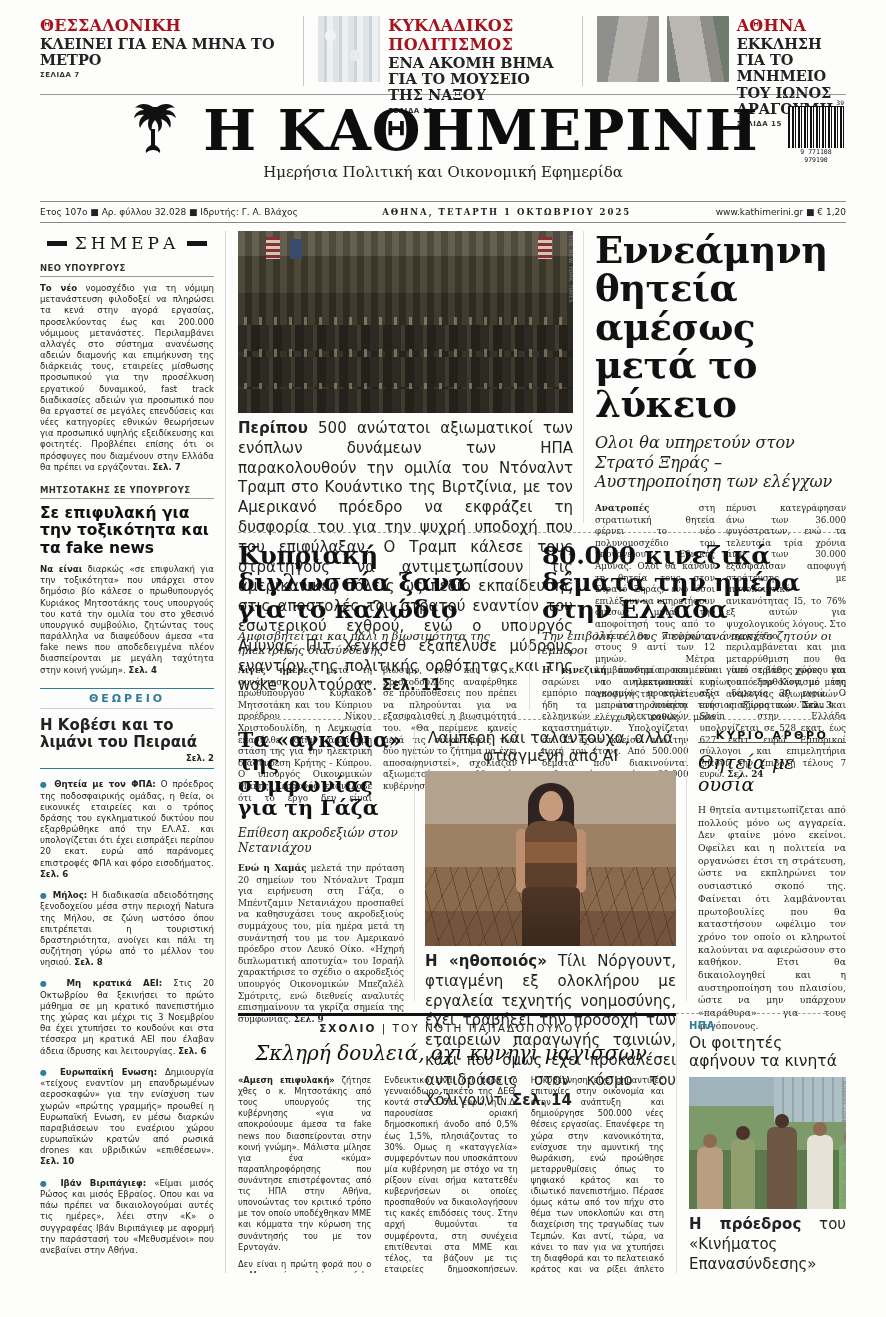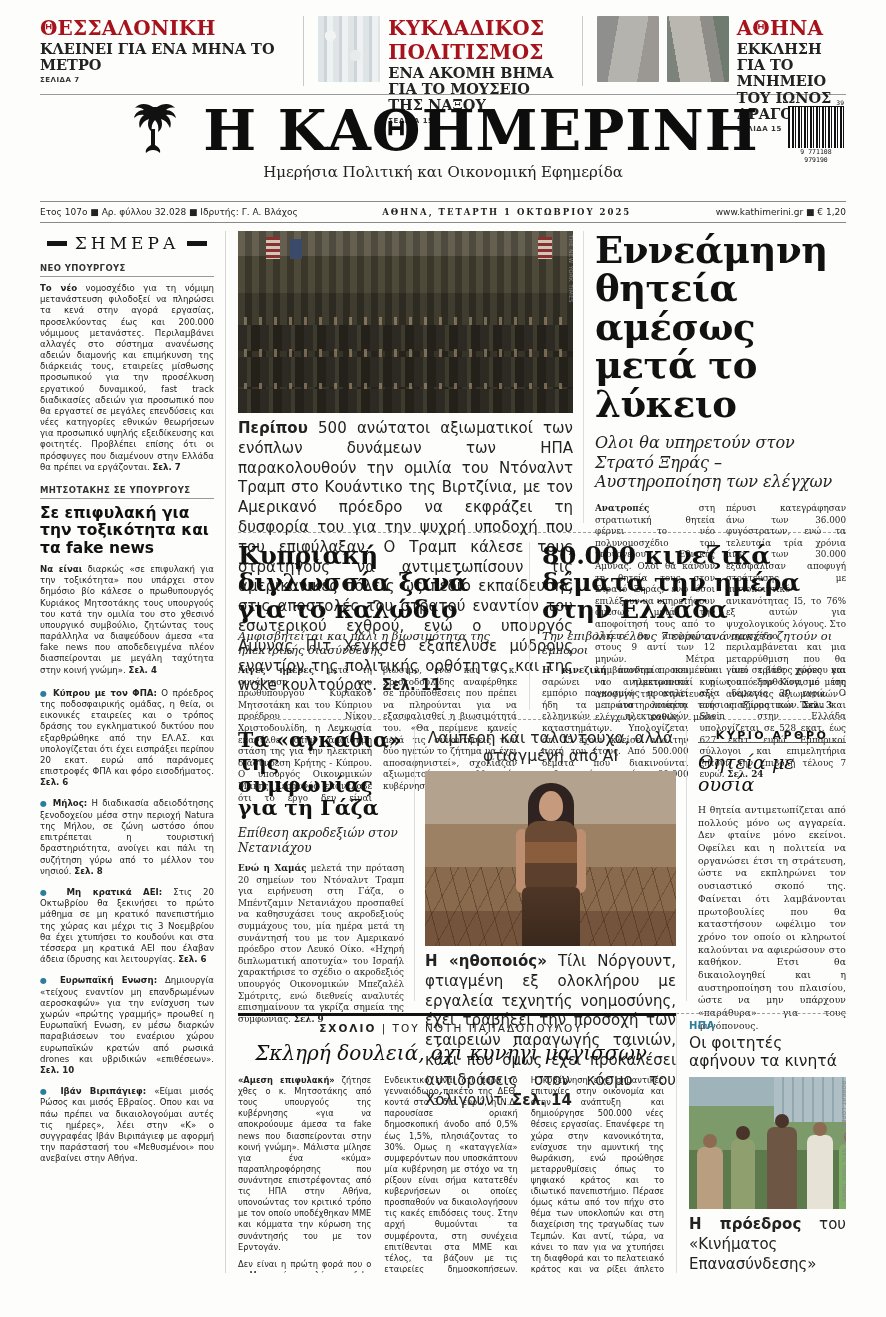--- a/index.html
+++ b/index.html
@@ -8,21 +8,21 @@
     position:relative; width:886px; height:1317px; margin:0 auto;
     background:#fdfdfb; overflow:hidden; color:#1a1a1a;
     font-family:"DejaVu Sans","Liberation Sans",sans-serif;
   }
   .serif { font-family:"DejaVu Serif","Liberation Serif",serif; }
 
   
   .teasers { display:flex; gap:14px; padding:16px 40px 8px 40px; height:94px; }
   .teaser { display:flex; gap:8px; flex:1; }
   .teaser + .teaser { border-left:1px solid #c9c9c9; padding-left:14px; }
-  .teaser-topic { color:#a6131c; font-weight:bold; font-size:20px; letter-spacing:.2px;
+  .teaser-topic { color:#a6131c; font-weight:bold; font-size:16px; letter-spacing:.2px;
     font-family:"DejaVu Serif","Liberation Serif",serif; }
   .teaser-title { font-family:"DejaVu Serif","Liberation Serif",serif; font-size:14.5px;
     font-weight:bold; color:#222; line-height:1.12; margin-top:1px; }
   .teaser-page { font-size:7px; font-weight:bold; color:#333; margin-top:3px; letter-spacing:.5px; }
   .teaser-photo { width:62px; height:66px; flex:none; border-radius:1px; }
   .photo-naxos { background:
      radial-gradient(circle at 20% 30%, #f2f4f4 0 8%, transparent 8%),
      radial-gradient(circle at 60% 60%, #e8ebeb 0 10%, transparent 10%),
      repeating-linear-gradient(90deg,#dfe4e6 0 6px,#cdd5d8 6px 9px,#eef1f1 9px 15px),
      linear-gradient(180deg,#b9c4c9,#d8dee0); }
@@ -245,22 +245,27 @@
         <span class="simera-bar"></span>
       </div>
 
       <div class="kicker">ΝΕΟ ΥΠΟΥΡΓΟΥΣ</div>
       <div class="sb-body"><b>Το νέο</b><span> νομοσχέδιο για τη νόμιμη μετανάστευση φιλοδοξεί να πληρώσει τα κενά στην αγορά εργασίας, προσελκύοντας έως και 200.000 νόμιμους μετανάστες. Περιλαμβάνει αλλαγές στο σύστημα ανανέωσης αδειών διαμονής και επιμήκυνση της διάρκειάς τους, εταιρείες μίσθωσης προσωπικού για την προσέλκυση εργατικού δυναμικού, fast track διαδικασίες αδειών για προσωπικό που θα εργαστεί σε μεγάλες επενδύσεις και νέες κατηγορίες εθνικών θεωρήσεων για προσωπικό υψηλής εξειδίκευσης και φοιτητές. Προβλέπει επίσης ότι οι πρόσφυγες που διαμένουν στην Ελλάδα θα πρέπει να εργάζονται. </span><span class="pgref">Σελ. 7</span></div>
 
       <div class="kicker">ΜΗΤΣΟΤΑΚΗΣ ΣΕ ΥΠΟΥΡΓΟΥΣ</div>
       <div class="sb-title">Σε επιφυλακή για την τοξικότητα και τα fake news</div>
       <div class="sb-body"><b>Να είναι</b><span> διαρκώς «σε επιφυλακή για την τοξικότητα» που υπάρχει στον δημόσιο βίο κάλεσε ο πρωθυπουργός Κυριάκος Μητσοτάκης τους υπουργούς του κατά την ομιλία του στο χθεσινό υπουργικό συμβούλιο, ζητώντας τους παράλληλα να διαψεύδουν άμεσα «τα fake news που αποδεδειγμένα πλέον διασπείρονται με μεγάλη ταχύτητα στην κοινή γνώμη». </span><span class="pgref">Σελ. 4</span></div>
 
-
-      <div class="brief"><span class="dot">●</span> <b>Κύπρου με τον ΦΠΑ:</b><span> Ο πρόεδρος της ποδοσφαιρικής ομάδας, η θεία, οι εικονικές εταιρείες και ο τρόπος δράσης του εγκληματικού δικτύου που εξαρθρώθηκε από την ΕΛ.ΑΣ. και υπολογίζεται ότι έχει εισπράξει περίπου 20 εκατ. ευρώ από παράνομες επιστροφές ΦΠΑ και φόρο εισοδήματος. </span><span class="pgref">Σελ. 6</span></div>
+      <div class="theoreio">
+        <div class="theoreio-label">ΘΕΩΡΕΙΟ</div>
+        <div class="theoreio-title">Η Κοβέσι και το λιμάνι του Πειραιά</div>
+        <div class="theoreio-page">Σελ. 2</div>
+      </div>
+
+      <div class="brief"><span class="dot">●</span> <b>Θητεία με τον ΦΠΑ:</b><span> Ο πρόεδρος της ποδοσφαιρικής ομάδας, η θεία, οι εικονικές εταιρείες και ο τρόπος δράσης του εγκληματικού δικτύου που εξαρθρώθηκε από την ΕΛ.ΑΣ. και υπολογίζεται ότι έχει εισπράξει περίπου 20 εκατ. ευρώ από παράνομες επιστροφές ΦΠΑ και φόρο εισοδήματος. </span><span class="pgref">Σελ. 6</span></div>
       <div class="brief"><span class="dot">●</span> <b>Μήλος:</b><span> Η διαδικασία αδειοδότησης ξενοδοχείου μέσα στην περιοχή Natura της Μήλου, σε ζώνη ωστόσο όπου επιτρέπεται η τουριστική δραστηριότητα, ανοίγει και πάλι τη συζήτηση γύρω από το μέλλον του νησιού. </span><span class="pgref">Σελ. 8</span></div>
       <div class="brief"><span class="dot">●</span> <b>Μη κρατικά ΑΕΙ:</b><span> Στις 20 Οκτωβρίου θα ξεκινήσει το πρώτο μάθημα σε μη κρατικό πανεπιστήμιο της χώρας και μέχρι τις 3 Νοεμβρίου θα έχει χτυπήσει το κουδούνι και στα τέσσερα μη κρατικά ΑΕΙ που έλαβαν άδεια ίδρυσης και λειτουργίας. </span><span class="pgref">Σελ. 6</span></div>
       <div class="brief"><span class="dot">●</span> <b>Ευρωπαϊκή Ενωση:</b><span> Δημιουργία «τείχους εναντίον μη επανδρωμένων αεροσκαφών» για την ενίσχυση των χωρών «πρώτης γραμμής» προωθεί η Ευρωπαϊκή Ενωση, εν μέσω διαρκών παραβιάσεων του εναέριου χώρου ευρωπαϊκών κρατών από ρωσικά drones και υβριδικών «επιθέσεων». </span><span class="pgref">Σελ. 10</span></div>
       <div class="brief"><span class="dot">●</span> <b>Ιβάν Βιριπάγιεφ:</b><span> «Είμαι μισός Ρώσος και μισός Εβραίος. Οπου και να πάω πρέπει να δικαιολογούμαι αυτές τις ημέρες», λέει στην «Κ» ο συγγραφέας Ιβάν Βιριπάγιεφ με αφορμή την παράστασή του «Μεθυσμένοι» που ανεβαίνει στην Αθήνα. </span></div>
     </div>
 
     <div class="content">
 
       <div class="row1">
         <div class="row1-left">

